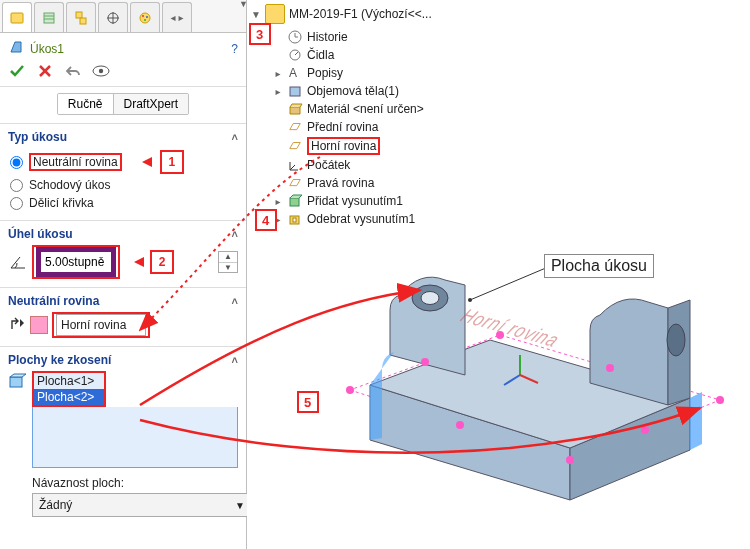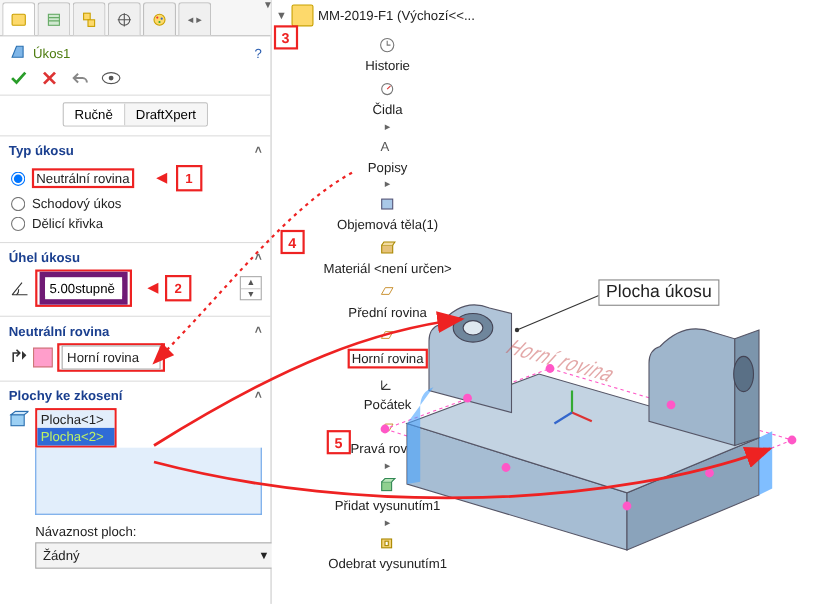--- a/index.html
+++ b/index.html
@@ -100,37 +100,37 @@
   .np-row{ display:flex; align-items:center; gap:4px; }
   .np-row .swatch{ width:16px;height:16px; background:#ff9ecb; border:1px solid #c77; }
   .np-field{ flex:1; border:1px solid #aaa; height:20px; padding:0 4px; display:flex; align-items:center; background:#fff;}
   .faces-box{
     border:1px solid #6aa3e8; background:#e2eefb;
     height:90px; padding:2px; margin-top:2px;
   }
   .faces-box .item{
     padding:1px 3px; font-size:12px;
   }
-  .faces-box .item.sel{ background:#2f6bd6; color:#bef264; }
+  .faces-box .item.sel{ background:#2f6bd6; color:#ffffff; }
   .navaz-row{ margin-top:8px; }
   .navaz-select{
     width:100%; height:22px; border:1px solid #aaa; background:#f3f3f3;
     display:flex; align-items:center; justify-content:space-between; padding:0 6px;
   }
   
   .tree-panel{
     padding: 4px 4px 0 4px;
     background:#fff;
   }
   .tree-panel .root-row{
     display:flex; align-items:center; gap:4px; margin-bottom:4px;
   }
   .tree-panel .cube{ width:18px;height:18px; background:#fdd96b; border:1px solid #c8a100; border-radius:2px;}
   .tree{list-style:none; margin:0 0 0 22px; padding:0;}
-  .tree li{ display:flex; align-items:center; gap:4px; padding:1px 0;flex-direction:column;}
+  .tree li{ display:flex; align-items:center; gap:4px; padding:1px 0;}
   .tree .arrow{ width:10px; display:inline-block; text-align:center; color:#666; font-size:10px;}
   .tree .ic{ width:16px;height:16px; display:flex;align-items:center;justify-content:center;}
   .tree .lbl{ white-space:nowrap; }
   .tree .hl{ border:2px solid #e22; padding:0 2px;}
   .plane-ic svg{ width:14px;height:14px;}
   
   .viewport{
     position:absolute; left:270px; top:200px; right:6px; bottom:6px;
     pointer-events:none;
   }

